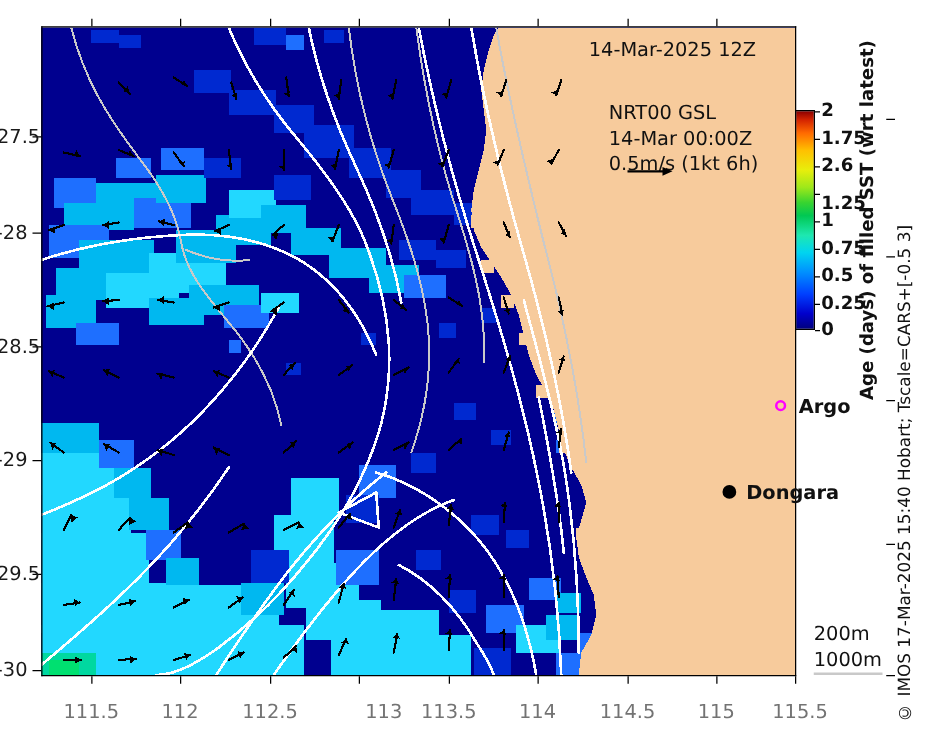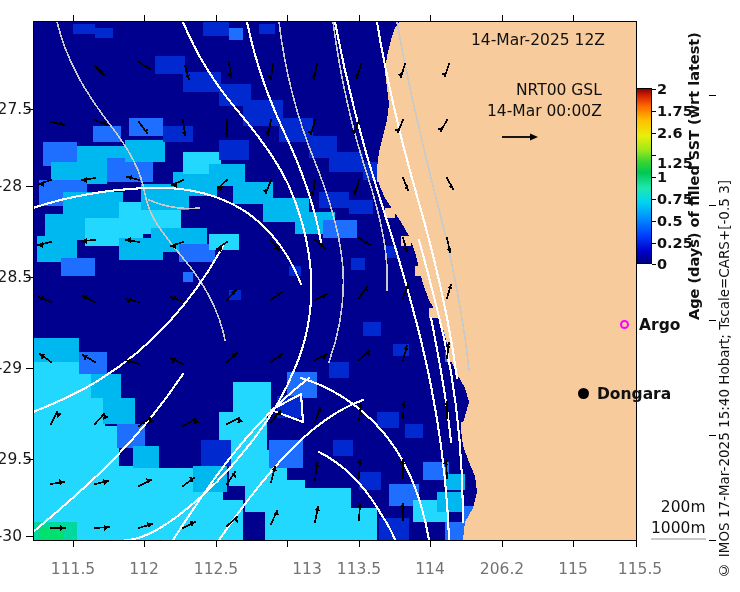--- a/index.html
+++ b/index.html
@@ -16,21 +16,21 @@
   .frame-line{position:absolute;background:#000;}
 
   
   .tick{position:absolute;background:#000;}
   .xlab{position:absolute;font-size:15.5px;color:#737373;text-align:center;
         white-space:nowrap;transform:translateX(-50%);}
   .ylab{position:absolute;font-size:15.5px;color:#1a1a1a;white-space:nowrap;
         text-align:right;transform:translateY(-50%);}
 
   
-  .anno{position:absolute;color:#111;white-space:nowrap;text-align:right;}
+  .anno{position:absolute;color:#111;white-space:nowrap;}
   #date-stamp{left:471px;top:31px;font-size:15.5px;}
   #nrt-block{left:487px;top:80px;font-size:15.5px;line-height:20.5px;}
   #vec-arrow{position:absolute;left:500px;top:130px;}
 
   #argo-label{left:639px;top:316px;font-size:15.5px;font-weight:bold;}
   #argo-marker{position:absolute;left:620px;top:320px;width:9px;height:9px;
                border:2px solid #ff00ff;border-radius:50%;box-sizing:border-box;
                background:transparent;}
   #dongara-label{left:597px;top:385px;font-size:15.5px;font-weight:bold;}
   #dongara-marker{position:absolute;left:578px;top:388px;width:11px;height:11px;
@@ -457,20 +457,21 @@
   <div class="frame-line" style="left:33px;top:21px;width:604px;height:1px;"></div>
   <div class="frame-line" style="left:33px;top:540px;width:604px;height:1px;"></div>
   <div class="frame-line" style="left:33px;top:21px;width:1px;height:520px;"></div>
   <div class="frame-line" style="left:636px;top:21px;width:1px;height:520px;"></div>
 
   <div class="anno" id="date-stamp">14-Mar-2025 12Z</div>
 
   <div class="anno" id="nrt-block">
     <div>NRT00 GSL</div>
     <div>14-Mar 00:00Z</div>
+    <div>0.5m/s (1kt 6h)</div>
   </div>
   <svg id="vec-arrow" width="40" height="14">
     <line x1="2" y1="7" x2="32" y2="7" stroke="#000" stroke-width="1.8"></line>
     <polygon points="38,7 30,3.5 30,10.5" fill="#000"></polygon>
   </svg>
 
   <div id="argo-marker"></div>
   <div class="anno" id="argo-label">Argo</div>
 
   <div id="dongara-marker"></div>
@@ -499,21 +500,21 @@
   <div class="tick" style="left:430px;top:15px;width:1px;height:6px;"></div>
   <div class="tick" style="left:502px;top:15px;width:1px;height:6px;"></div>
   <div class="tick" style="left:573px;top:15px;width:1px;height:6px;"></div>
 
   <div class="xlab" style="left:73px;top:560px;">111.5</div>
   <div class="xlab" style="left:144px;top:560px;">112</div>
   <div class="xlab" style="left:216px;top:560px;">112.5</div>
   <div class="xlab" style="left:287px;top:560px;margin-left:20px;">113</div>
   <div class="xlab" style="left:359px;top:560px;">113.5</div>
   <div class="xlab" style="left:430px;top:560px;text-align:right;">114</div>
-  <div class="xlab" style="left:502px;top:560px;">206.2</div>
+  <div class="xlab" style="left:502px;top:560px;">114.5</div>
   <div class="xlab" style="left:573px;top:560px;">115</div>
   <div class="xlab" style="left:640px;top:560px;">115.5</div>
 
   <div class="tick" style="left:26px;top:109px;width:7px;height:1px;"></div>
   <div class="tick" style="left:26px;top:186px;width:7px;height:1px;"></div>
   <div class="tick" style="left:26px;top:277px;width:7px;height:1px;"></div>
   <div class="tick" style="left:26px;top:368px;width:7px;height:1px;"></div>
   <div class="tick" style="left:26px;top:459px;width:7px;height:1px;"></div>
   <div class="tick" style="left:26px;top:536px;width:7px;height:1px;"></div>
 

